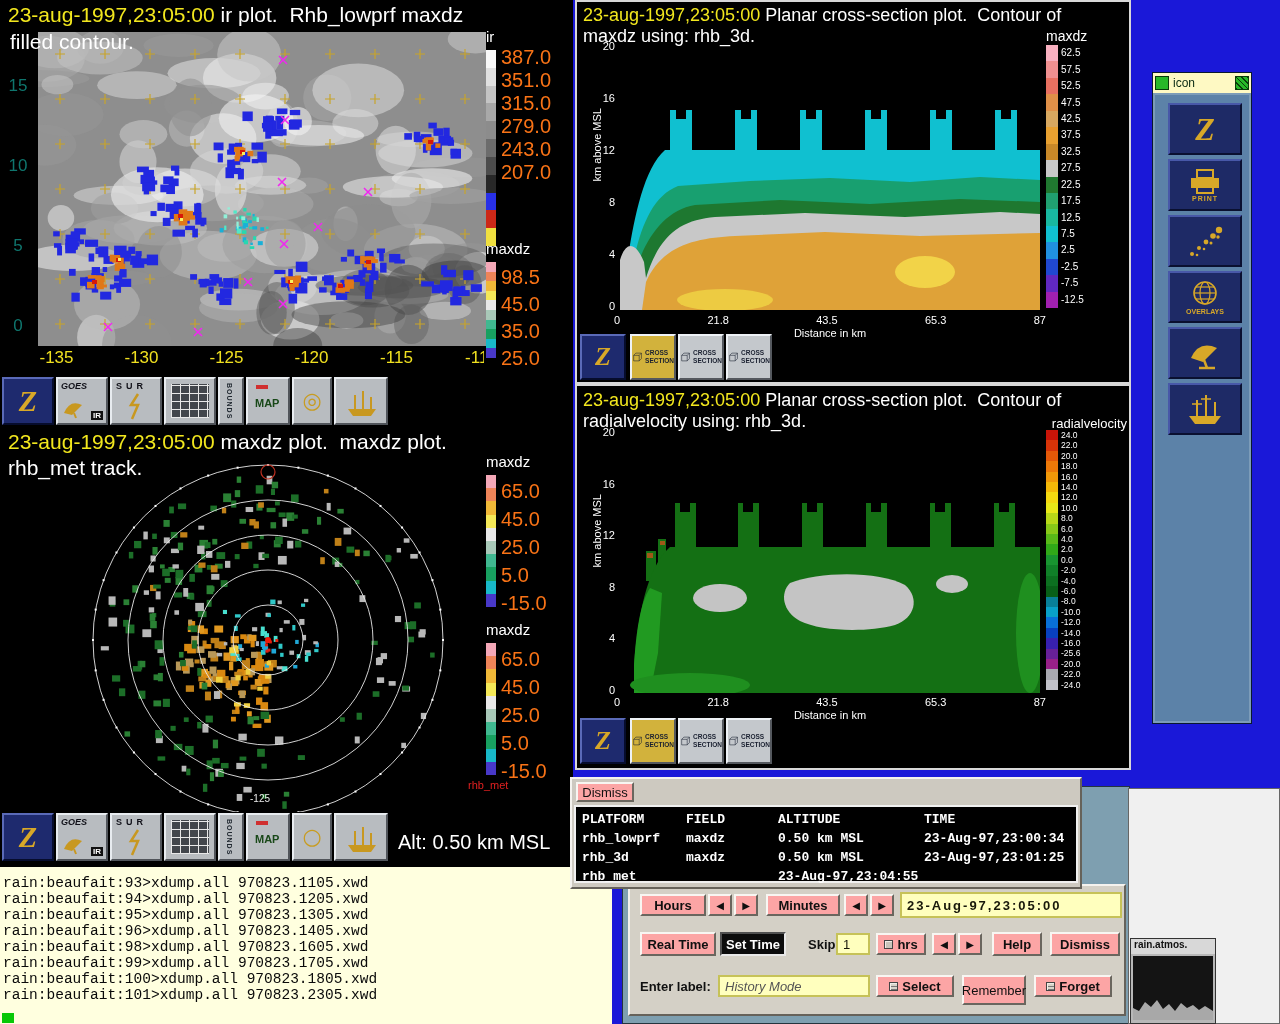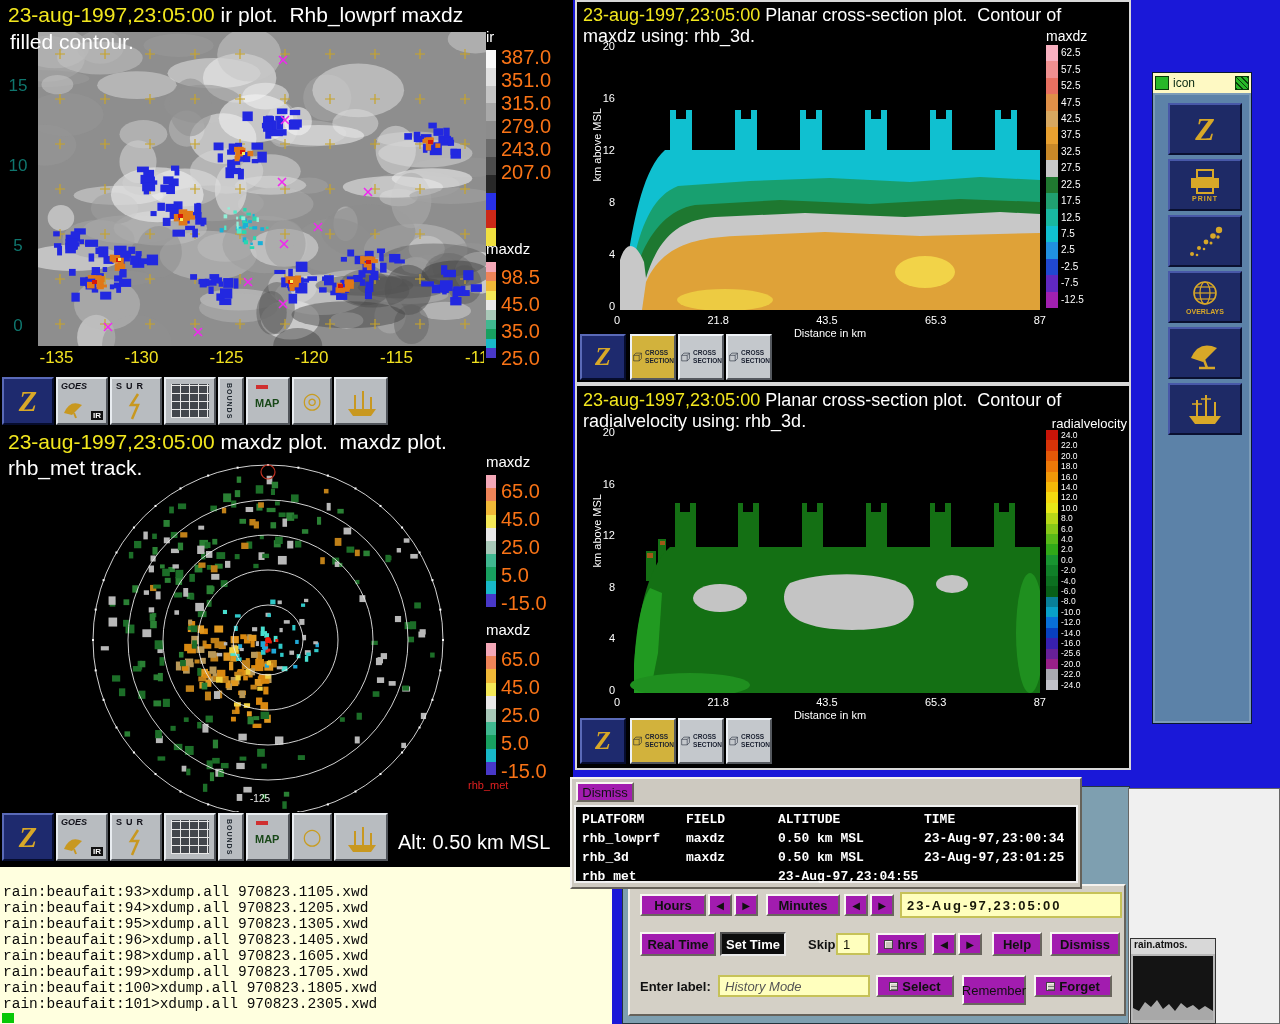--- a/index.html
+++ b/index.html
@@ -36,21 +36,21 @@
 .xsbar{position:absolute;display:flex;flex-direction:column}
 .xsrow{flex:1;display:flex;align-items:center}
 .xsrow .sw{width:12px;height:100%;display:block}
 .xsrow .cv{font-size:10px;color:#fff;margin-left:3px;line-height:1;white-space:nowrap}
 .xsbar.tiny .cv{font-size:8.5px}
 .xbtn{position:absolute;width:46px;height:46px;background:#c4c8cc;border-top:2px solid #eef2f6;border-left:2px solid #eef2f6;border-right:2px solid #54585e;border-bottom:2px solid #54585e;display:flex;align-items:center;justify-content:center;gap:2px}
 .xbtn.sel{background:#d2b23c}
 .xbtn .xtxt{display:flex;flex-direction:column;font-size:6.5px;font-weight:bold;color:#1a2030;line-height:1.3}
 .mwin{position:absolute;background:#7e9fb0;border:1px solid #24343e}
 .mdlg{position:absolute;background:#d4d0c6;border-top:2px solid #f4f2ee;border-left:2px solid #f4f2ee;border-right:2px solid #66625a;border-bottom:2px solid #66625a}
-.mbtn{position:absolute;background:#a21caf;border-top:2px solid #f8f6f2;border-left:2px solid #f8f6f2;border-right:2px solid #6a665e;border-bottom:2px solid #6a665e;font-weight:bold;font-size:13px;color:#101010;display:flex;align-items:center;justify-content:center;white-space:nowrap}
+.mbtn{position:absolute;background:#fca5a5;border-top:2px solid #f8f6f2;border-left:2px solid #f8f6f2;border-right:2px solid #6a665e;border-bottom:2px solid #6a665e;font-weight:bold;font-size:13px;color:#101010;display:flex;align-items:center;justify-content:center;white-space:nowrap}
 .mbtn.dark{background:#0c0c0c;color:#fff;border-top-color:#505050;border-left-color:#505050;border-right-color:#e8e8e8;border-bottom-color:#e8e8e8}
 .mbtn.arrow{font-family:"DejaVu Sans",sans-serif;font-size:10px}
 .yfield{position:absolute;background:#ffffbe;border:2px solid #c6c258;font-size:13px;color:#18180a;display:flex;align-items:center;padding:0 5px;white-space:nowrap;overflow:hidden}
 .mlabel{position:absolute;font-size:13px;font-weight:bold;color:#101010;white-space:nowrap}
 .chk{display:inline-block;width:9px;height:9px;border:1px solid #444;background:#c8c4ba;margin-right:4px;box-shadow:inset 1px 1px 0 #f0eee8}
 .chk.lines{background:repeating-linear-gradient(0deg,#777 0 1px,#d8d4ca 1px 3px)}
 .dtable{position:absolute;font-family:"Liberation Mono","DejaVu Sans Mono",monospace;font-weight:bold;font-size:13px;color:#fff}
 .drow{display:flex;line-height:19px;white-space:pre}
 .drow .c0{width:104px}.drow .c1{width:92px}.drow .c2{width:146px}.drow .c3{flex:1}
 #terminal{position:absolute;left:0;top:867px;width:612px;height:157px;background:#ffffdf;font-family:"Liberation Mono","DejaVu Sans Mono",monospace;font-size:14.5px;color:#0a0a0a;overflow:hidden}
@@ -1074,21 +1074,21 @@
   <div class="tb" style="left:334px;top:386px;width:54px">
     <svg class="abs" style="left:8px;top:8px" width="36" height="32">
         <path d="M4,22 L32,22 L27,29 L9,29 Z" fill="#c89820"></path>
         <line x1="11" y1="8" x2="11" y2="22" stroke="#c89820" stroke-width="2"></line>
         <line x1="19" y1="4" x2="19" y2="22" stroke="#c89820" stroke-width="2"></line>
         <line x1="27" y1="10" x2="27" y2="22" stroke="#c89820" stroke-width="2"></line>
       </svg>
   </div>
 </div>
 
-<div id="terminal" style="padding-top:17px">
+<div id="terminal" style="padding-top:8px">
   <div class="tline">rain:beaufait:93&gt;xdump.all 970823.1105.xwd</div>
     <div class="tline">rain:beaufait:94&gt;xdump.all 970823.1205.xwd</div>
     <div class="tline">rain:beaufait:95&gt;xdump.all 970823.1305.xwd</div>
     <div class="tline">rain:beaufait:96&gt;xdump.all 970823.1405.xwd</div>
     <div class="tline">rain:beaufait:98&gt;xdump.all 970823.1605.xwd</div>
     <div class="tline">rain:beaufait:99&gt;xdump.all 970823.1705.xwd</div>
     <div class="tline">rain:beaufait:100&gt;xdump.all 970823.1805.xwd</div>
     <div class="tline">rain:beaufait:101&gt;xdump.all 970823.2305.xwd</div>
 </div>
 <div class="abs" style="left:2px;top:1013px;width:12px;height:10px;background:#08c808"></div>

